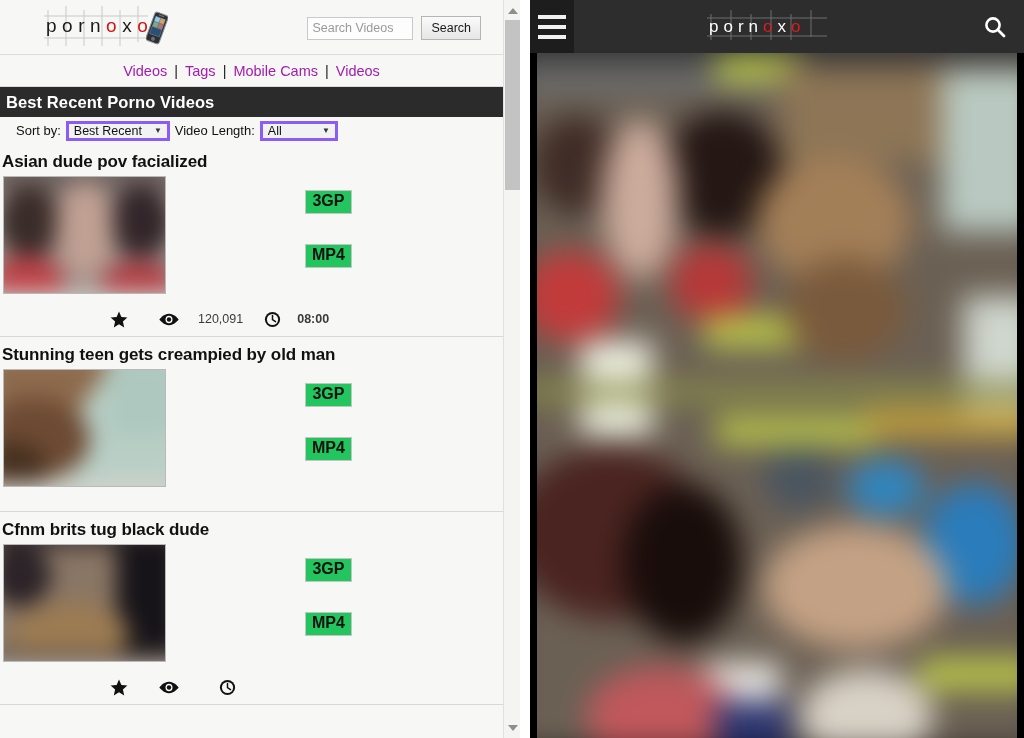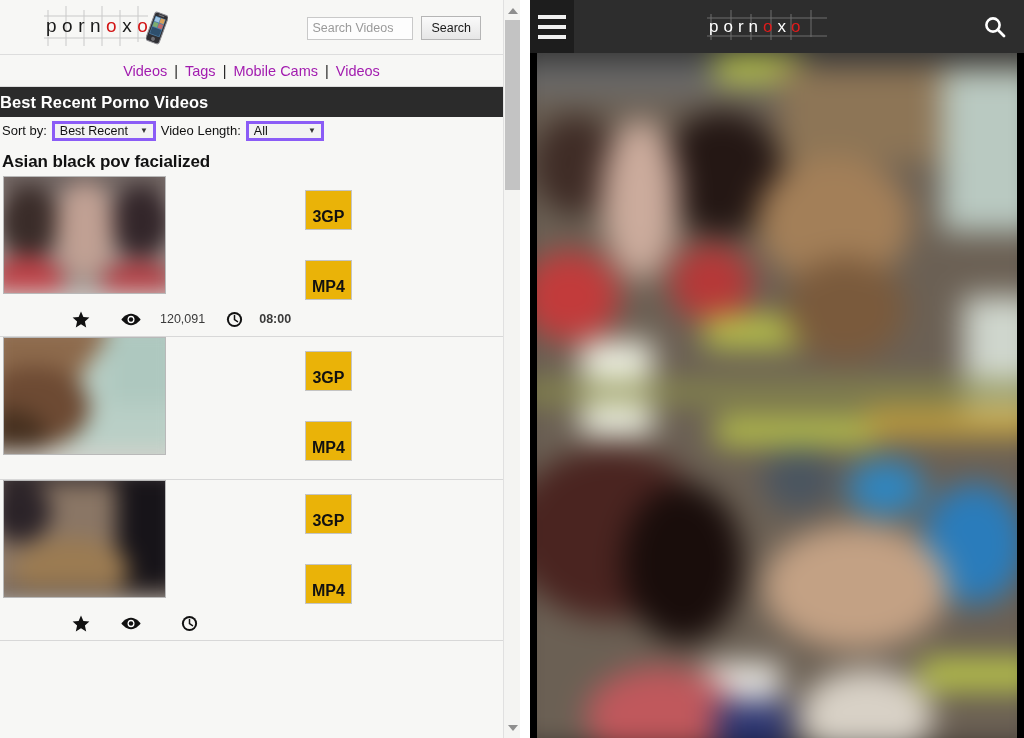--- a/index.html
+++ b/index.html
@@ -114,36 +114,36 @@
     padding: 0 1px;
   }
   .nav-sep { padding: 0 6px; color: #1b1b1b; }
 
   
   .section-bar {
     height: 30px;
     background: #2b2b2b;
     display: flex;
     align-items: center;
-    padding-left: 0;
+    padding-left: 6px;
   }
   .section-bar h1 {
     margin: 0;
     font-size: 16.5px;
     font-weight: bold;
     color: #ffffff;
     letter-spacing: .1px;
   }
 
   
   .filter-row {
     height: 27px;
     display: flex;
     align-items: center;
-    padding-left: 2px;
+    padding-left: 16px;
     gap: 5px;
     background: #f7f7f5;
     font-size: 13px;
     color: #151515;
   }
   .filter-label { font-size: 13px; color: #111; }
   .fake-select {
     position: relative;
     height: 20px;
     border: 3px solid #8b5cf6;
@@ -204,35 +204,35 @@
   }
   .formats {
     position: absolute;
     left: 305px; top: 14px;
     display: flex;
     flex-direction: column;
     gap: 30px;
   }
   .fmt-badge {
     display: inline-block;
-    background: #eab308;
+    background: #22c55e;
     border: 1px solid #c4c4c4;
     color: #111;
     font-weight: bold;
     font-size: 16px;
-    padding: 18px 6px 3px 6px;
+    padding: 2px 6px 3px 6px;
     line-height: 1.05;
     cursor: pointer;
     text-align: center;
   }
   .meta-row {
     display: flex;
     align-items: center;
     gap: 4px;
-    padding-left: 72px;
+    padding-left: 110px;
     height: 22px;
     margin-top: -4px;
   }
   .meta-star { width: 26px; display:flex; align-items:center; }
   .meta-eye  { width: 34px; display:flex; align-items:center; margin-left: 18px;}
   .meta-views{ font-size: 12.5px; color: #3b3b3b; margin-left: 2px; }
   .meta-clock{ width: 22px; display:flex; align-items:center; margin-left: 17px;}
   .meta-dur  { font-size: 12.5px; color: #3b3b3b; margin-left: 7px; font-weight: bold;}
 
   
@@ -408,21 +408,21 @@
         <span class="filter-label">Video Length:</span>
         <div class="fake-select sel-len">
           <span>All</span>
           <span class="caret">▼</span>
         </div>
       </div>
 
       <div class="video-list">
 
         <div class="video-item">
-          <h2 class="video-title">Asian black pov facialized</h2>
+          <h2 class="video-title">Asian dude pov facialized</h2>
           <div class="video-body">
             <div class="thumb">
               <svg class="blurlayer" viewBox="0 0 163 118" preserveAspectRatio="none">
                 <rect width="163" height="118" fill="#9b8f8a"></rect>
                 <rect x="0" y="0" width="163" height="26" fill="#6e625f"></rect>
                 <ellipse cx="36" cy="52" rx="26" ry="30" fill="#3a2c29"></ellipse>
                 <ellipse cx="128" cy="52" rx="26" ry="30" fill="#33262a"></ellipse>
                 <ellipse cx="82" cy="58" rx="24" ry="40" fill="#c0a093"></ellipse>
                 <ellipse cx="34" cy="100" rx="30" ry="20" fill="#bb4147"></ellipse>
                 <ellipse cx="126" cy="102" rx="30" ry="18" fill="#b03f45"></ellipse>
@@ -453,39 +453,41 @@
                   <circle cx="8.5" cy="8.5" r="7.6" fill="#111"></circle>
                   <circle cx="8.5" cy="8.5" r="5.6" fill="#f7f7f5"></circle>
                   <path d="M8.5 4.4v4.3l3 1.9" stroke="#111" stroke-width="1.5" fill="none" stroke-linecap="round"></path>
                 </svg>
             </span>
             <span class="meta-dur">08:00</span>
           </div>
         </div>
 
         <div class="video-item">
+          <h2 class="video-title">Stunning teen gets creampied by old man</h2>
           <div class="video-body">
             <div class="thumb">
               <svg class="blurlayer" viewBox="0 0 163 118" preserveAspectRatio="none">
                 <rect width="163" height="118" fill="#b9cfc6"></rect>
                 <path d="M0 0 H110 L30 118 H0 Z" fill="#8d6a4c"></path>
                 <ellipse cx="40" cy="72" rx="46" ry="34" fill="#6d4a33"></ellipse>
                 <ellipse cx="20" cy="96" rx="30" ry="22" fill="#46301f"></ellipse>
                 <rect x="100" y="0" width="63" height="70" fill="#aec8bf"></rect>
                 <rect x="0" y="108" width="163" height="10" fill="#d7d3cb"></rect>
               </svg>
             </div>
             <div class="formats">
               <span class="fmt-badge">3GP</span>
               <span class="fmt-badge">MP4</span>
             </div>
           </div>
         </div>
 
         <div class="video-item">
+          <h2 class="video-title">Cfnm brits tug black dude</h2>
           <div class="video-body">
             <div class="thumb">
               <svg class="blurlayer" viewBox="0 0 163 118" preserveAspectRatio="none">
                 <rect width="163" height="118" fill="#8a7665"></rect>
                 <rect x="0" y="0" width="163" height="16" fill="#30282a"></rect>
                 <ellipse cx="28" cy="40" rx="26" ry="26" fill="#2b2328"></ellipse>
                 <rect x="108" y="10" width="55" height="104" fill="#171419"></rect>
                 <ellipse cx="70" cy="88" rx="48" ry="26" fill="#9b7b52"></ellipse>
                 <rect x="0" y="104" width="163" height="14" fill="#5f5046"></rect>
                 <rect x="0" y="114" width="163" height="4" fill="#cfcac2"></rect>

